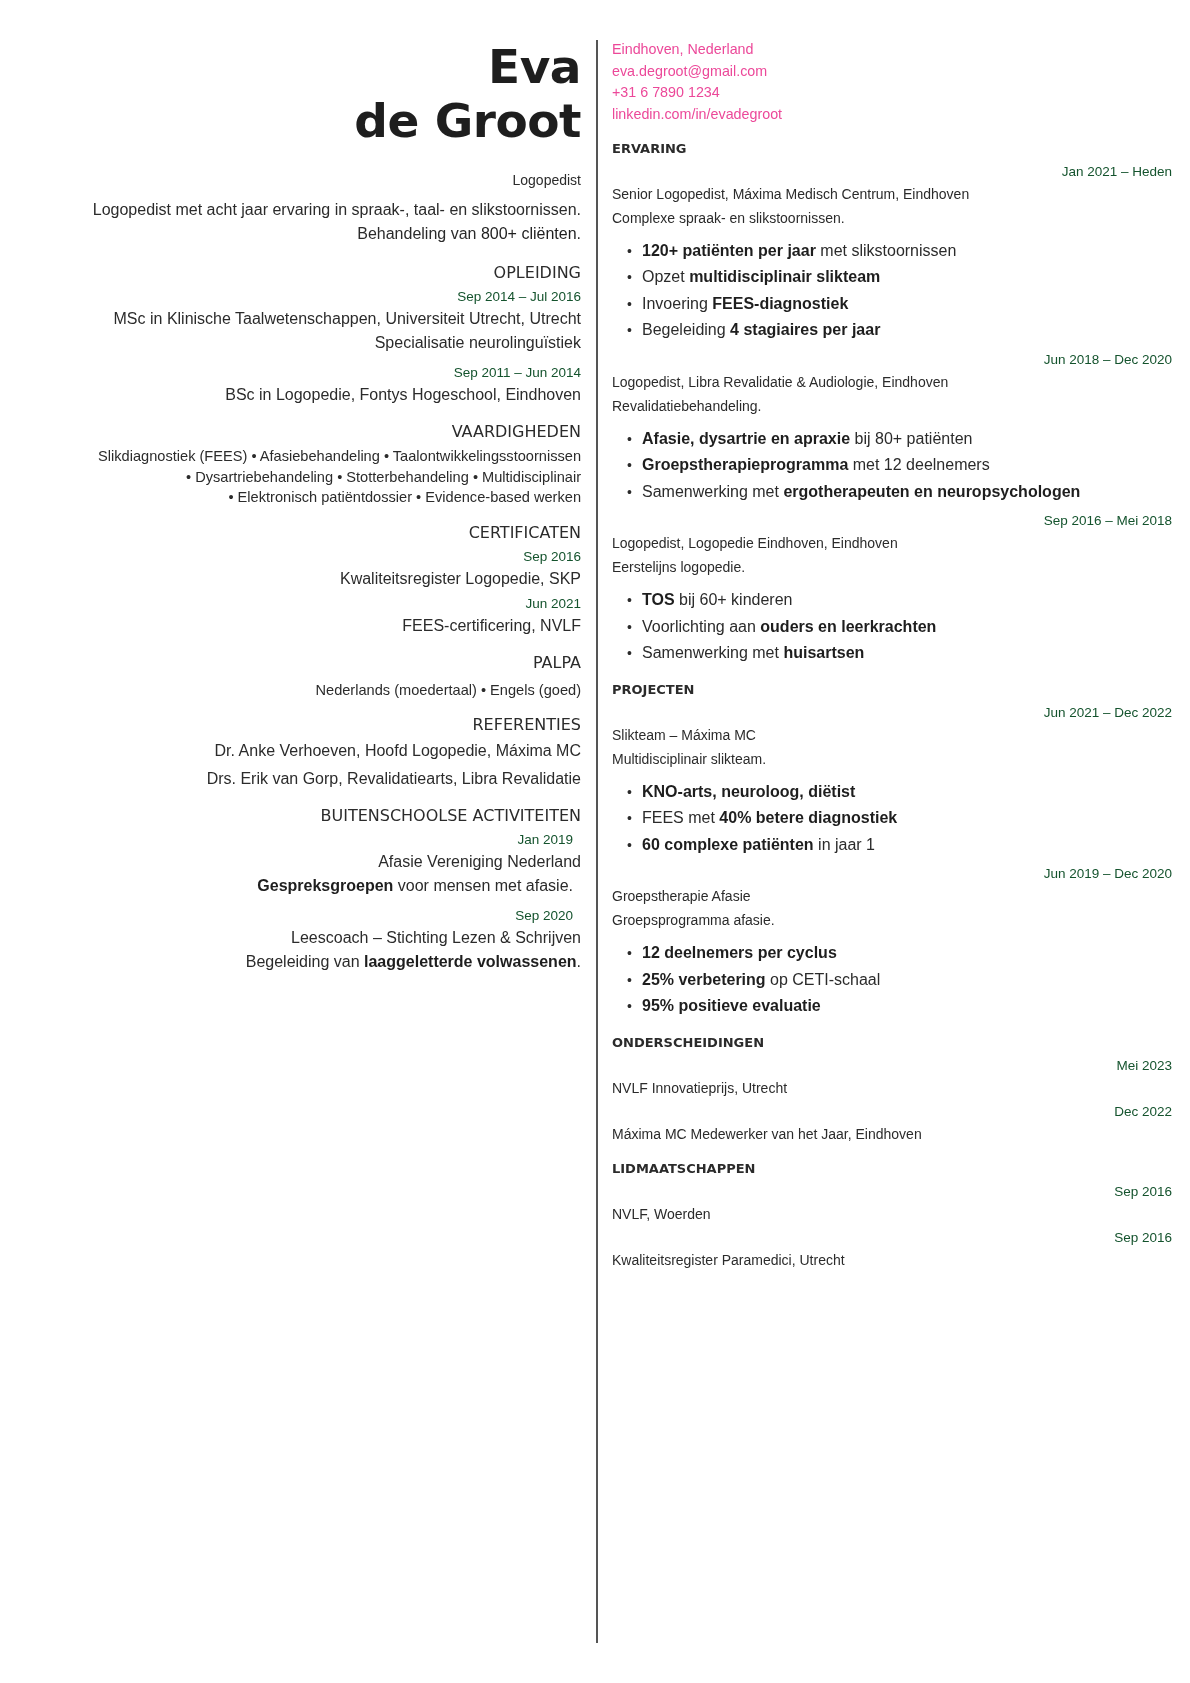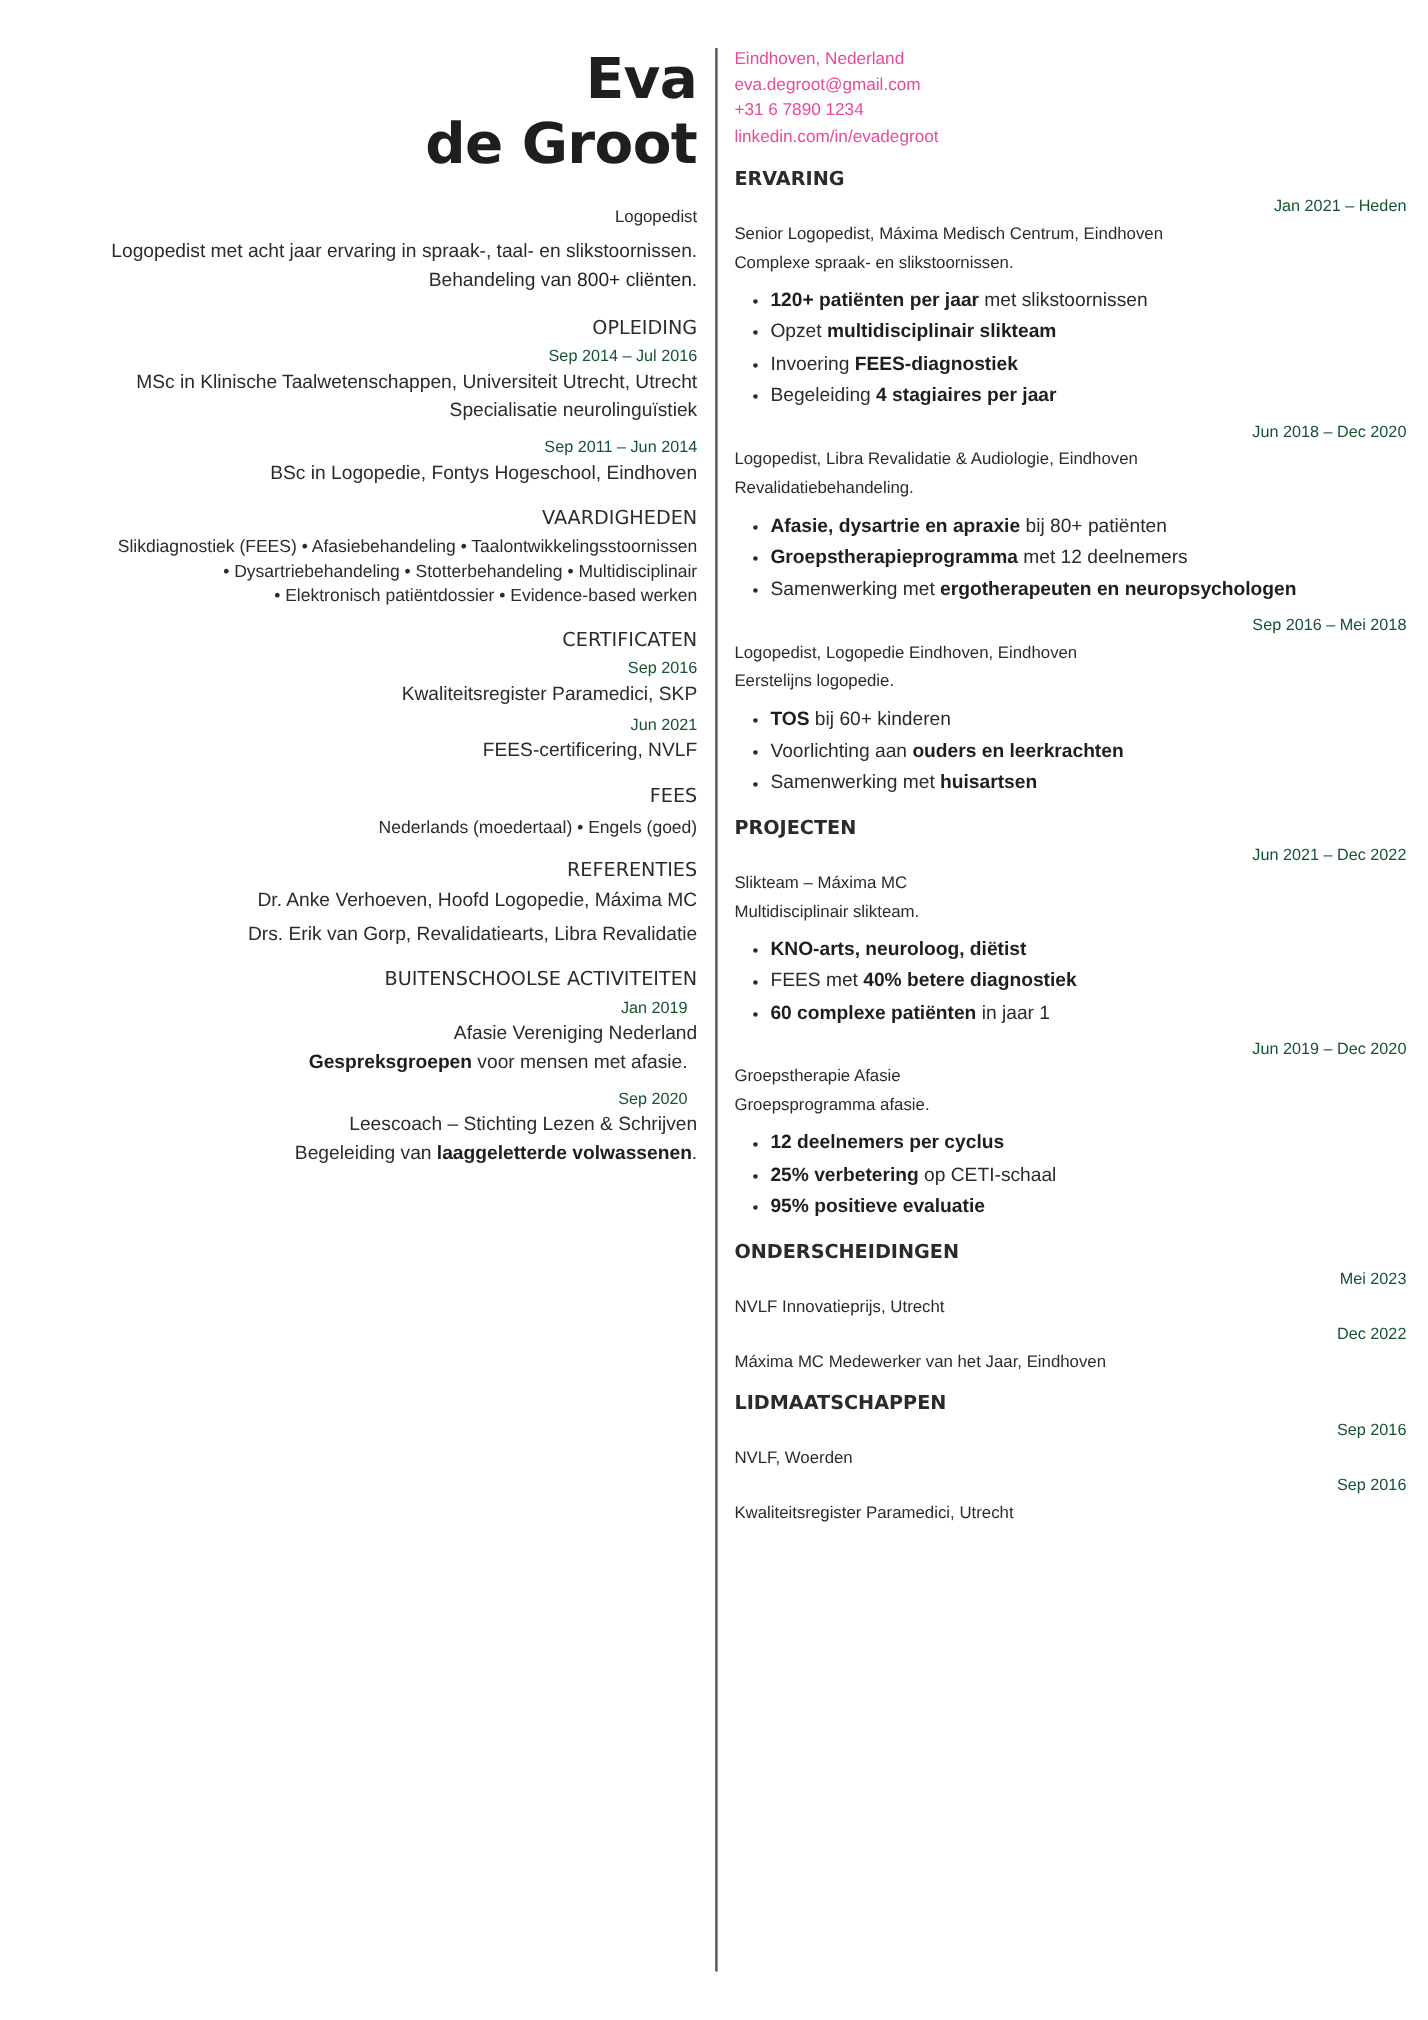--- a/index.html
+++ b/index.html
@@ -84,21 +84,21 @@
       text-align: left;
     }
     .contact-line {
       font-size: 14.3px;
       line-height: 21.7px;
       color: #ec4899;
     }
     .r-heading {
       font-family: "DejaVu Sans", sans-serif;
       font-weight: 700;
-      font-size: 16px;
+      font-size: 13px;
       line-height: 22px;
       color: #2b2b2b;
       margin-top: 12px;
     }
     .r-date { margin-top: 2px; }
     .r-line { font-size: 14px; line-height: 24px; }
     .bullets { list-style: none; margin-top: 8px; margin-bottom: 6px; }
     .bullets li {
       position: relative;
       padding-left: 30px;
@@ -141,28 +141,28 @@
     <div class="l-heading">VAARDIGHEDEN</div>
     <div class="l-small">
       <div>Slikdiagnostiek (FEES) • Afasiebehandeling • Taalontwikkelingsstoornissen</div>
       <div>• Dysartriebehandeling • Stotterbehandeling • Multidisciplinair</div>
       <div>• Elektronisch patiëntdossier • Evidence-based werken</div>
     </div>
 
     <div class="l-heading">CERTIFICATEN</div>
     <div>
       <div class="date l-date">Sep 2016</div>
-      <div class="l-line">Kwaliteitsregister Paramedici, SKP</div>
+      <div class="l-line">Kwaliteitsregister Logopedie, SKP</div>
     </div>
     <div>
       <div class="date l-date">Jun 2021</div>
       <div class="l-line">FEES-certificering, NVLF</div>
     </div>
 
-    <div class="l-heading">FEES</div>
+    <div class="l-heading">PALPA</div>
     <div class="l-small" style="margin-top:6px">Nederlands (moedertaal) • Engels (goed)</div>
 
     <div class="l-heading">REFERENTIES</div>
     <div class="l-line" style="margin-top:3px">Dr. Anke Verhoeven, Hoofd Logopedie, Máxima MC</div>
     <div class="l-line" style="margin-top:4px">Drs. Erik van Gorp, Revalidatiearts, Libra Revalidatie</div>
 
     <div class="l-heading">BUITENSCHOOLSE ACTIVITEITEN</div>
     <div>
       <div class="date l-date pad-right">Jan 2019</div>
       <div class="l-line">Afasie Vereniging Nederland</div>

